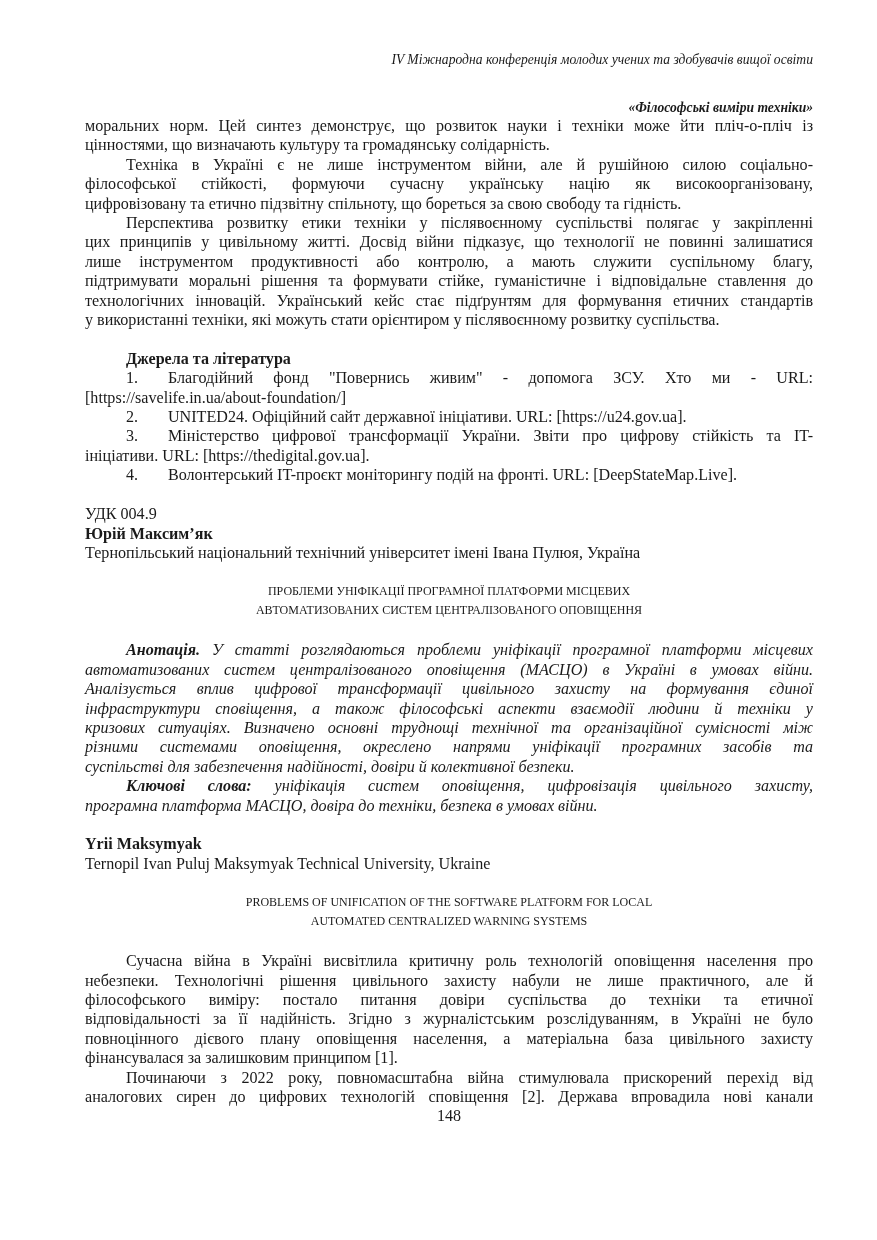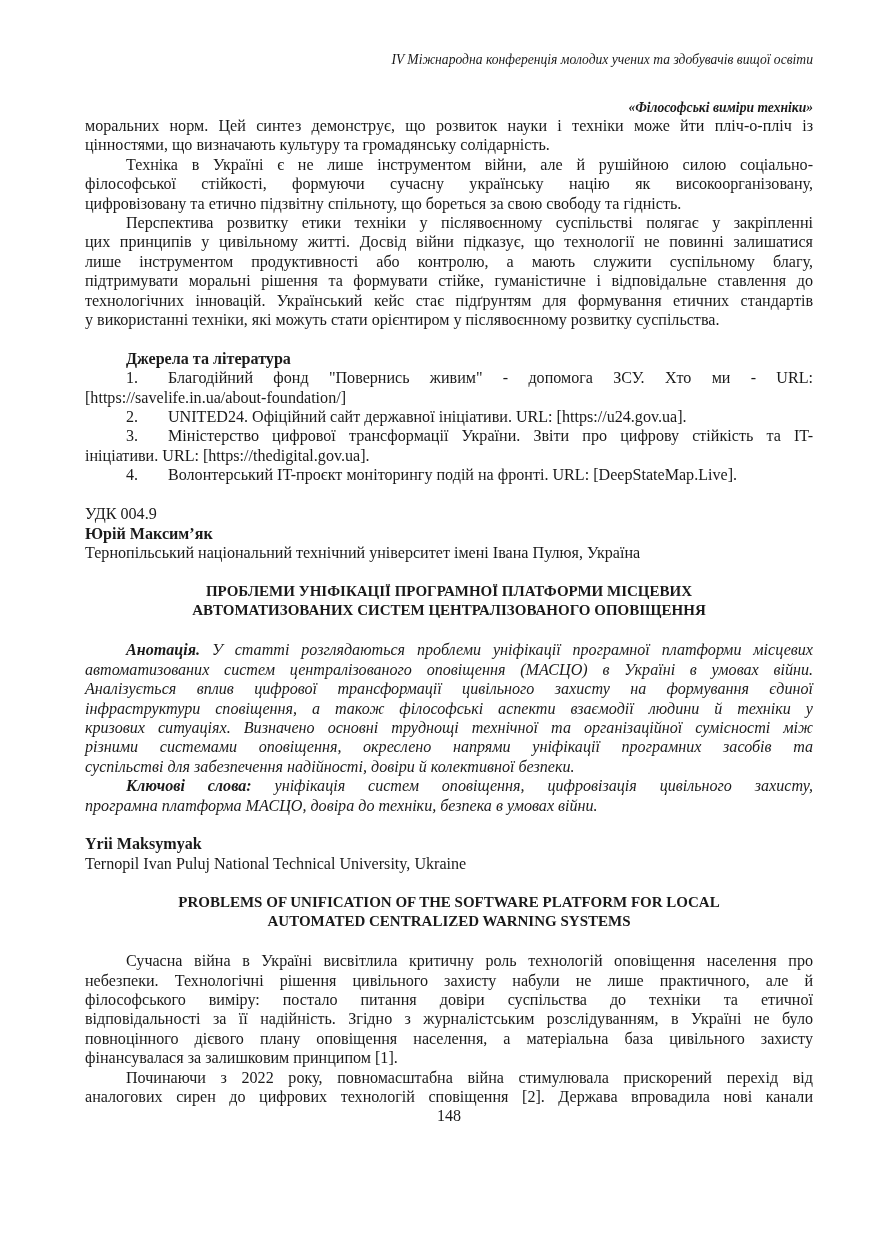--- a/index.html
+++ b/index.html
@@ -13,21 +13,21 @@
       font-size: 16.1px; line-height: 19.4px;
     }
     .running-head { text-align: right; font-style: italic; font-size: 13.6px; line-height: 16px; }
     .running-head .conf-title { font-weight: bold; margin-top: 32px; }
     .line { display: block; white-space: nowrap; }
     .j { text-align: justify; text-align-last: justify; white-space: normal; }
     .indent { padding-left: 41px; }
     .blank { height: 19.4px; }
     .bold { font-weight: bold; }
     .italic { font-style: italic; }
-    .heading { font-weight: bold; text-align: center; font-size: 15px; line-height: 19.6px; }
+    .heading { font-weight: normal; text-align: center; font-size: 12px; line-height: 19.6px; }
     .ref-num { display: inline-block; width: 42px; }
     .page-number { text-align: center; }
   </style>
 </head>
 <body>
 
 <div class="page">
 
   <div class="running-head">
     <div>IV Міжнародна конференція молодих учених та здобувачів вищої освіти</div>
@@ -97,21 +97,21 @@
     <span class="line">суспільстві для забезпечення надійності, довіри й колективної безпеки.</span>
   </div>
   <div class="italic">
     <span class="line j indent"><span class="bold">Ключові слова:</span> <span>уніфікація систем оповіщення, цифровізація цивільного захисту,</span></span>
     <span class="line">програмна платформа МАСЦО, довіра до техніки, безпека в умовах війни.</span>
   </div>
 
   <div class="blank"></div>
 
   <span class="line bold">Yrii Maksymyak</span>
-  <span class="line">Ternopil Ivan Puluj National Technical University, Ukraine</span>
+  <span class="line">Ternopil Ivan Puluj Maksymyak Technical University, Ukraine</span>
 
   <div class="blank"></div>
 
   <div class="heading">
     <div>PROBLEMS OF UNIFICATION OF THE SOFTWARE PLATFORM FOR LOCAL</div>
     <div>AUTOMATED CENTRALIZED WARNING SYSTEMS</div>
   </div>
 
   <div class="blank"></div>
 

